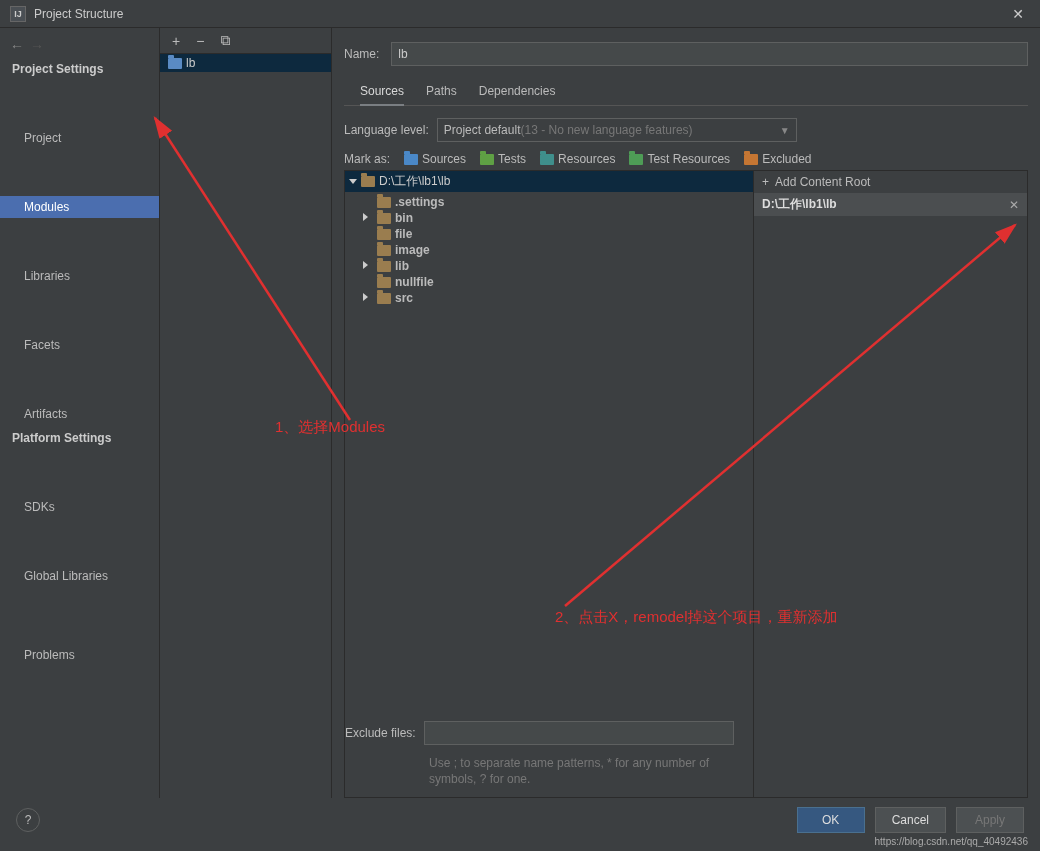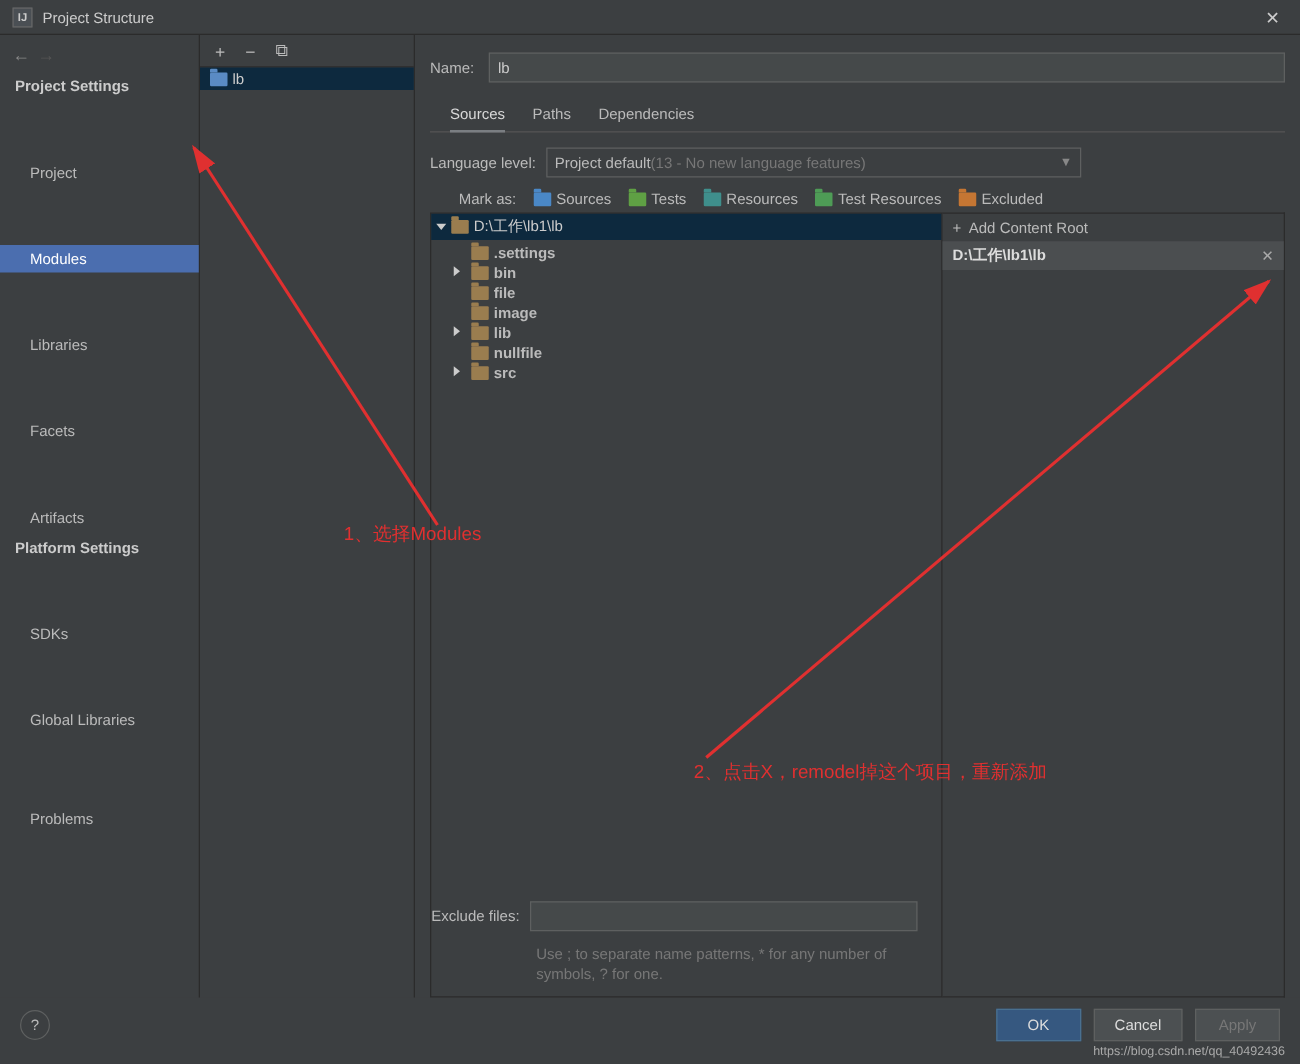--- a/index.html
+++ b/index.html
@@ -30,25 +30,25 @@
 .detail { flex: 1; background: #3c3f41; padding: 14px 12px 0 12px; display: flex; flex-direction: column; }
 .name-row { display: flex; align-items: center; gap: 12px; margin-bottom: 14px; }
 .name-row label { color: #bbb; }
 .text-input { flex: 1; background: #45494a; border: 1px solid #5e6060; color: #ccc; padding: 3px 6px; height: 24px; font-size: 12px; }
 
 .tabs { display: flex; gap: 22px; border-bottom: 1px solid #555; margin-bottom: 12px; padding-left: 16px; }
 .tab { padding: 4px 0 6px 0; color: #bbb; cursor: pointer; }
 .tab.active { color: #d8d8d8; border-bottom: 2px solid #7a7e82; margin-bottom: -1px; }
 
 .lang-row { display: flex; align-items: center; gap: 8px; margin-bottom: 10px; }
-.select { width: 428px; background: #3c3f41; border: 1px solid #5e6060; height: 24px; display: flex; align-items: center; padding: 0 6px; color: #bbb; position: relative; cursor: pointer; }
+.select { width: 360px; background: #3c3f41; border: 1px solid #5e6060; height: 24px; display: flex; align-items: center; padding: 0 6px; color: #bbb; position: relative; cursor: pointer; }
 .select .hint { color: #777; }
 .select .chev { position: absolute; right: 6px; color: #888; font-size: 10px; }
 
-.mark-row { display: flex; align-items: center; gap: 14px; margin-bottom: 4px; margin-left: 23px; }
+.mark-row { display: flex; align-items: center; gap: 14px; margin-bottom: 4px; }
 .mark-item { display: flex; align-items: center; gap: 4px; color: #bbb; cursor: pointer; }
 .mark-sw { width: 14px; height: 11px; border-radius: 1px; position: relative; }
 .mark-sw::before { content:""; position:absolute; top:-3px; left:0; width:6px; height:3px; border-radius:1px 1px 0 0; background: inherit; }
 .c-blue { background:#4a88c7; } .c-green { background:#5fa044; } .c-teal { background:#3f8f8c; } .c-teal2 { background:#4e9c56; } .c-orange { background:#c57633; }
 
 .content-split { display: flex; flex: 1; gap: 0; min-height: 0; }
 .tree-panel { width: 410px; background: #3c3f41; border: 1px solid #2b2b2b; display:flex; flex-direction:column; }
 .tree-header { background: #0d293e; color: #ccc; padding: 2px 4px; display: flex; align-items: center; gap: 4px; }
 .tree-body { flex: 1; overflow: auto; padding: 2px 0; }
 .tree-row { display: flex; align-items: center; gap: 4px; padding: 1px 4px 1px 18px; color: #bbb; cursor: pointer; font-weight: bold; }

